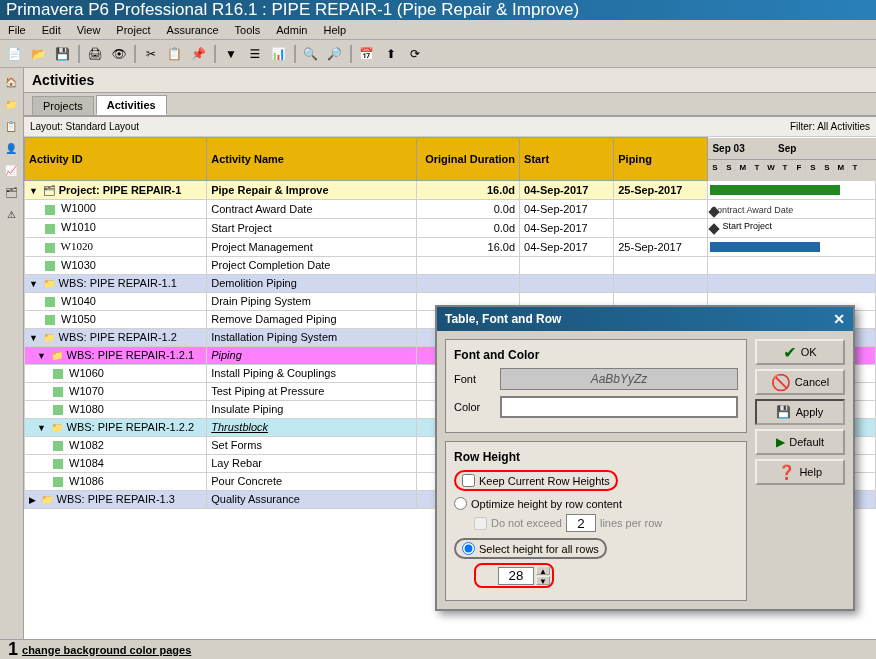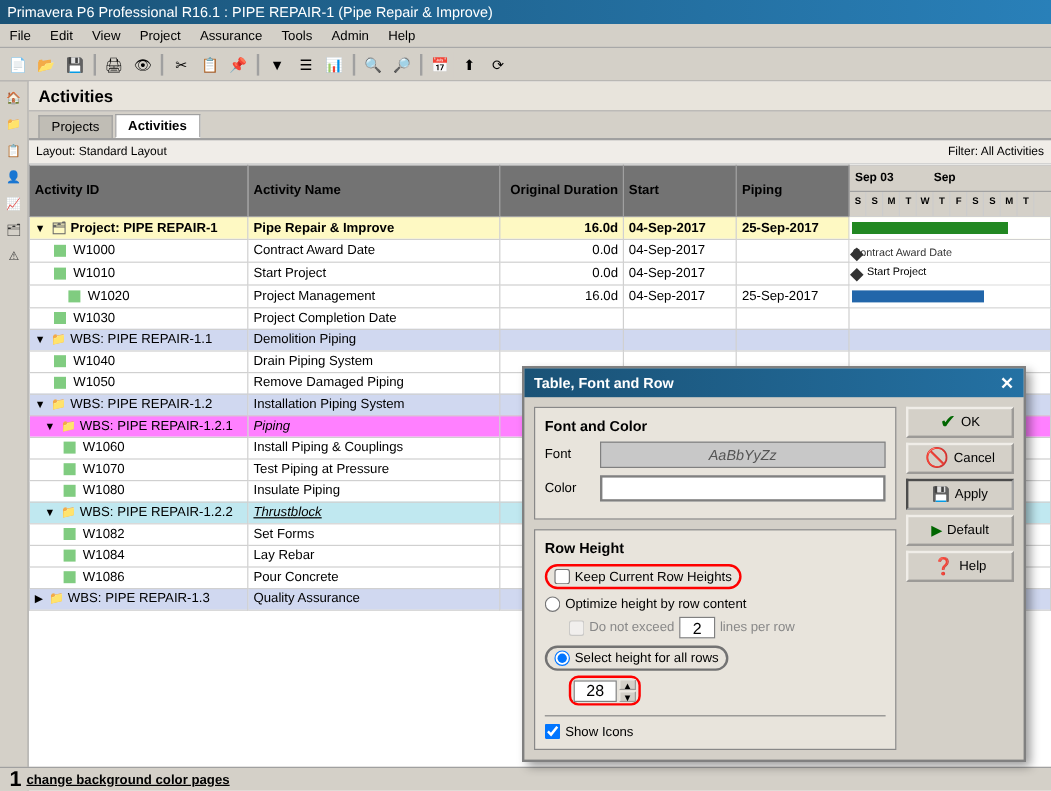--- a/index.html
+++ b/index.html
@@ -3,21 +3,21 @@
   <meta charset="utf-8">
   <style>
     * { box-sizing: border-box; margin: 0; padding: 0; }
     body { font-family: 'Segoe UI', Tahoma, Geneva, Verdana, sans-serif; font-size: 11px; background: #d4d0c8; overflow: hidden; }
     
     
     .title-bar {
       background: linear-gradient(to right, #1a5276, #2980b9);
       color: white;
       padding: 3px 6px;
-      font-size: 12px;
+      font-size: 17px;
       display: flex;
       align-items: center;
       height: 20px;
     }
     
     
     .menu-bar {
       background: #d4d0c8;
       padding: 2px 4px;
       display: flex;
@@ -148,21 +148,21 @@
       flex: 1;
       overflow: hidden;
     }
     
     table.main-table {
       width: 100%;
       border-collapse: collapse;
       font-size: 11px;
     }
     table.main-table th {
-      background: #737373;
+      background: #eab308;
       border: 1px solid #a0a0a0;
       padding: 2px 4px;
       font-weight: bold;
       text-align: left;
       white-space: nowrap;
       height: 22px;
     }
     table.main-table td {
       border: 1px solid #d0d0d0;
       padding: 1px 4px;
@@ -446,21 +446,21 @@
                   <td style="position:relative; height:18px; padding:0;">
                     <div style="position:relative; height:18px; background:white;">
                       <span style="position:absolute; left:14px; top:2px; font-size:9px; white-space:nowrap;">Start Project</span>
                       <div style="position:absolute; left:2px; top:6px; width:8px; height:8px; background:#333; transform:rotate(45deg);"></div>
                     </div>
                   </td>
                 </tr>
 
                 <tr class="row-normal">
                   <td>
-                    <span style="margin-left:28px;">
+                    <span style="margin-left:16px;font-family:Liberation Serif, serif;">
                       <span style="width:10px;height:10px;background:#80cc80;display:inline-block;margin-right:3px;vertical-align:middle;"></span>
                       W1020
                     </span>
                   </td>
                   <td>Project Management</td>
                   <td style="text-align:right;">16.0d</td>
                   <td>04-Sep-2017</td>
                   <td>25-Sep-2017</td>
                   <td style="position:relative; height:18px; padding:0;">
                     <div style="position:relative; height:18px; background:white;">
@@ -718,34 +718,30 @@
           
           <div style="margin-bottom:4px;">
             <div style="display:inline-flex; align-items:flex-end; gap:4px; border: 2px solid #737373; border-radius: 12px; padding: 2px 6px;">
               <label style="display:flex; align-items:center; gap:4px; font-size:11px;">
                 <input type="radio" name="row-height-mode" checked="" style="">
                 <span>Select height for all rows</span>
               </label>
             </div>
             <div style="margin-left:20px; margin-top:4px; display:flex; align-items:center; gap:2px;">
               <div style="border: 2px solid red; border-radius: 8px; padding: 1px 2px; display:inline-flex; align-items:center; gap:2px;">
-                <input type="text" value="28" style="width: 36px; height: 18px; border: 1px solid rgb(128, 128, 128); text-align: center;">
+                <input type="text" value="28" style="width: 36px; height: 18px; border: 1px solid rgb(128, 128, 128); text-align: center; margin-left: 20px;">
                 <div style="display:flex; flex-direction:column; gap:1px;">
                   <button style="width:14px; height:9px; font-size:8px; padding:0; background:#d4d0c8; border:1px outset #f0ede8; cursor:pointer;">▲</button>
                   <button style="width:14px; height:9px; font-size:8px; padding:0; background:#d4d0c8; border:1px outset #f0ede8; cursor:pointer;">▼</button>
                 </div>
               </div>
             </div>
           </div>
           
           
-          <div style="margin-top:8px; display:flex; align-items:center; gap:4px; border-top: 1px solid #888; padding-top: 6px;">
-            <input type="checkbox" checked="" style="">
-            <span>Show Icons</span>
-          </div>
         </div>
       </div>
 
       <div class="dialog-right">
 
         <button class="dialog-btn">
           <span style="color:#006600; font-size:16px;">✔</span>
           <span>OK</span>
         </button>
 

